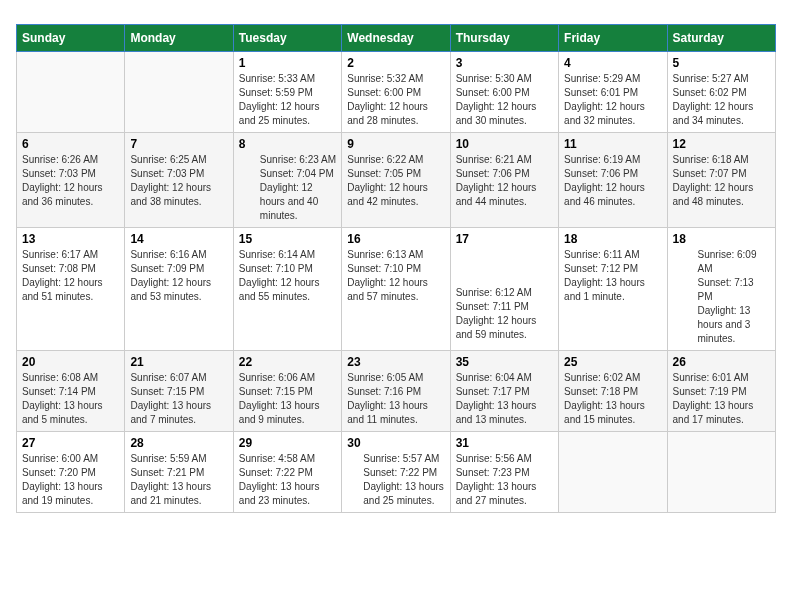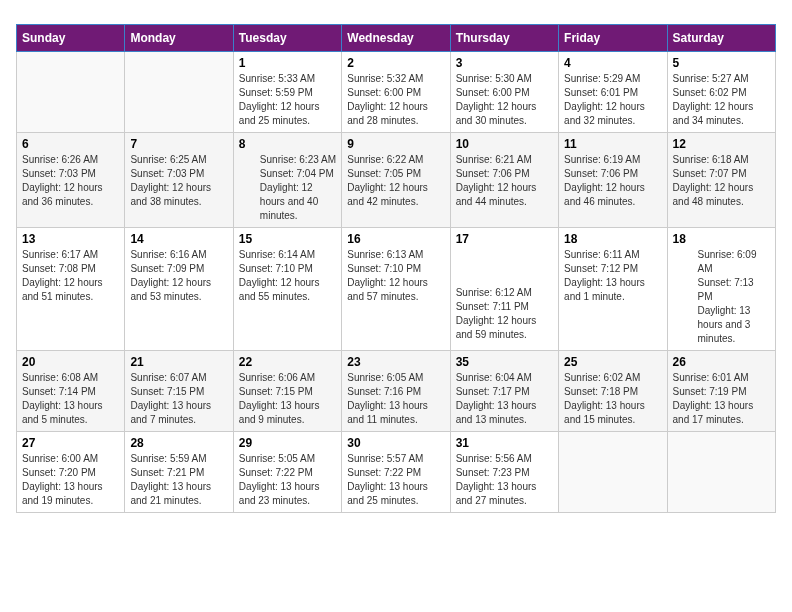--- a/index.html
+++ b/index.html
@@ -45,21 +45,21 @@
     .location {
       font-size: 15px;
       color: #555;
     }
     table {
       width: 100%;
       border-collapse: collapse;
       font-size: 11px;
     }
     thead th {
-      background: #701a75;
+      background: #15803d;
       color: #fff;
       font-weight: bold;
       text-align: left;
       padding: 6px 5px;
       border: 1px solid #3a80c9;
       font-size: 12px;
     }
     tbody td {
       border: 1px solid #ccc;
       vertical-align: top;
@@ -282,27 +282,27 @@
 Daylight: 13 hours and 19 minutes.</div>
         </td>
         <td>
           <span class="day-number">28</span>
           <div class="day-info" style="white-space: pre-line;">Sunrise: 5:59 AM
 Sunset: 7:21 PM
 Daylight: 13 hours and 21 minutes.</div>
         </td>
         <td>
           <span class="day-number">29</span>
-          <div class="day-info" style="white-space: pre-line;">Sunrise: 5:05 AM
+          <div class="day-info" style="white-space: pre-line;">Sunrise: 4:58 AM
 Sunset: 7:22 PM
 Daylight: 13 hours and 23 minutes.</div>
         </td>
         <td>
           <span class="day-number">30</span>
-          <div class="day-info" style="white-space: pre-line;">Sunrise: 5:57 AM
+          <div class="day-info" style="white-space: pre-line; margin-left: 16px;">Sunrise: 5:57 AM
 Sunset: 7:22 PM
 Daylight: 13 hours and 25 minutes.</div>
         </td>
         <td>
           <span class="day-number">31</span>
           <div class="day-info" style="white-space: pre-line;">Sunrise: 5:56 AM
 Sunset: 7:23 PM
 Daylight: 13 hours and 27 minutes.</div>
         </td>
         <td class="empty-cell"></td>

